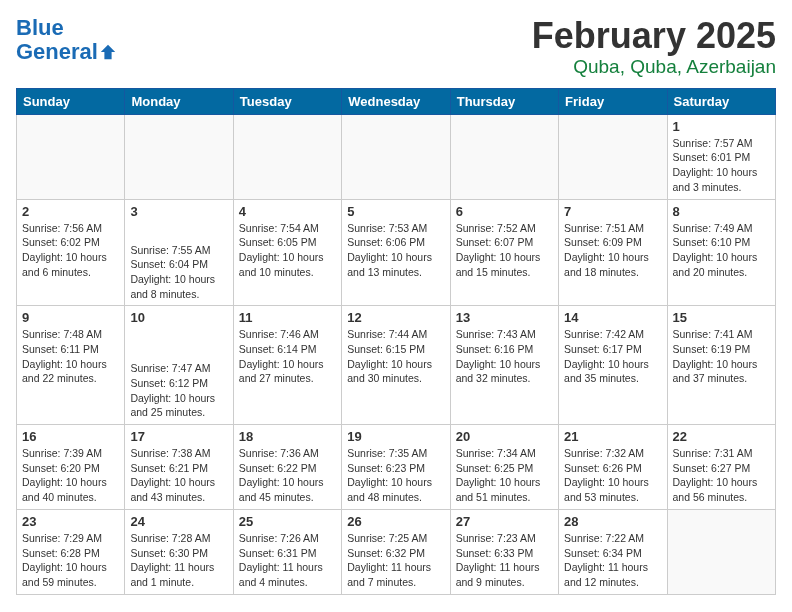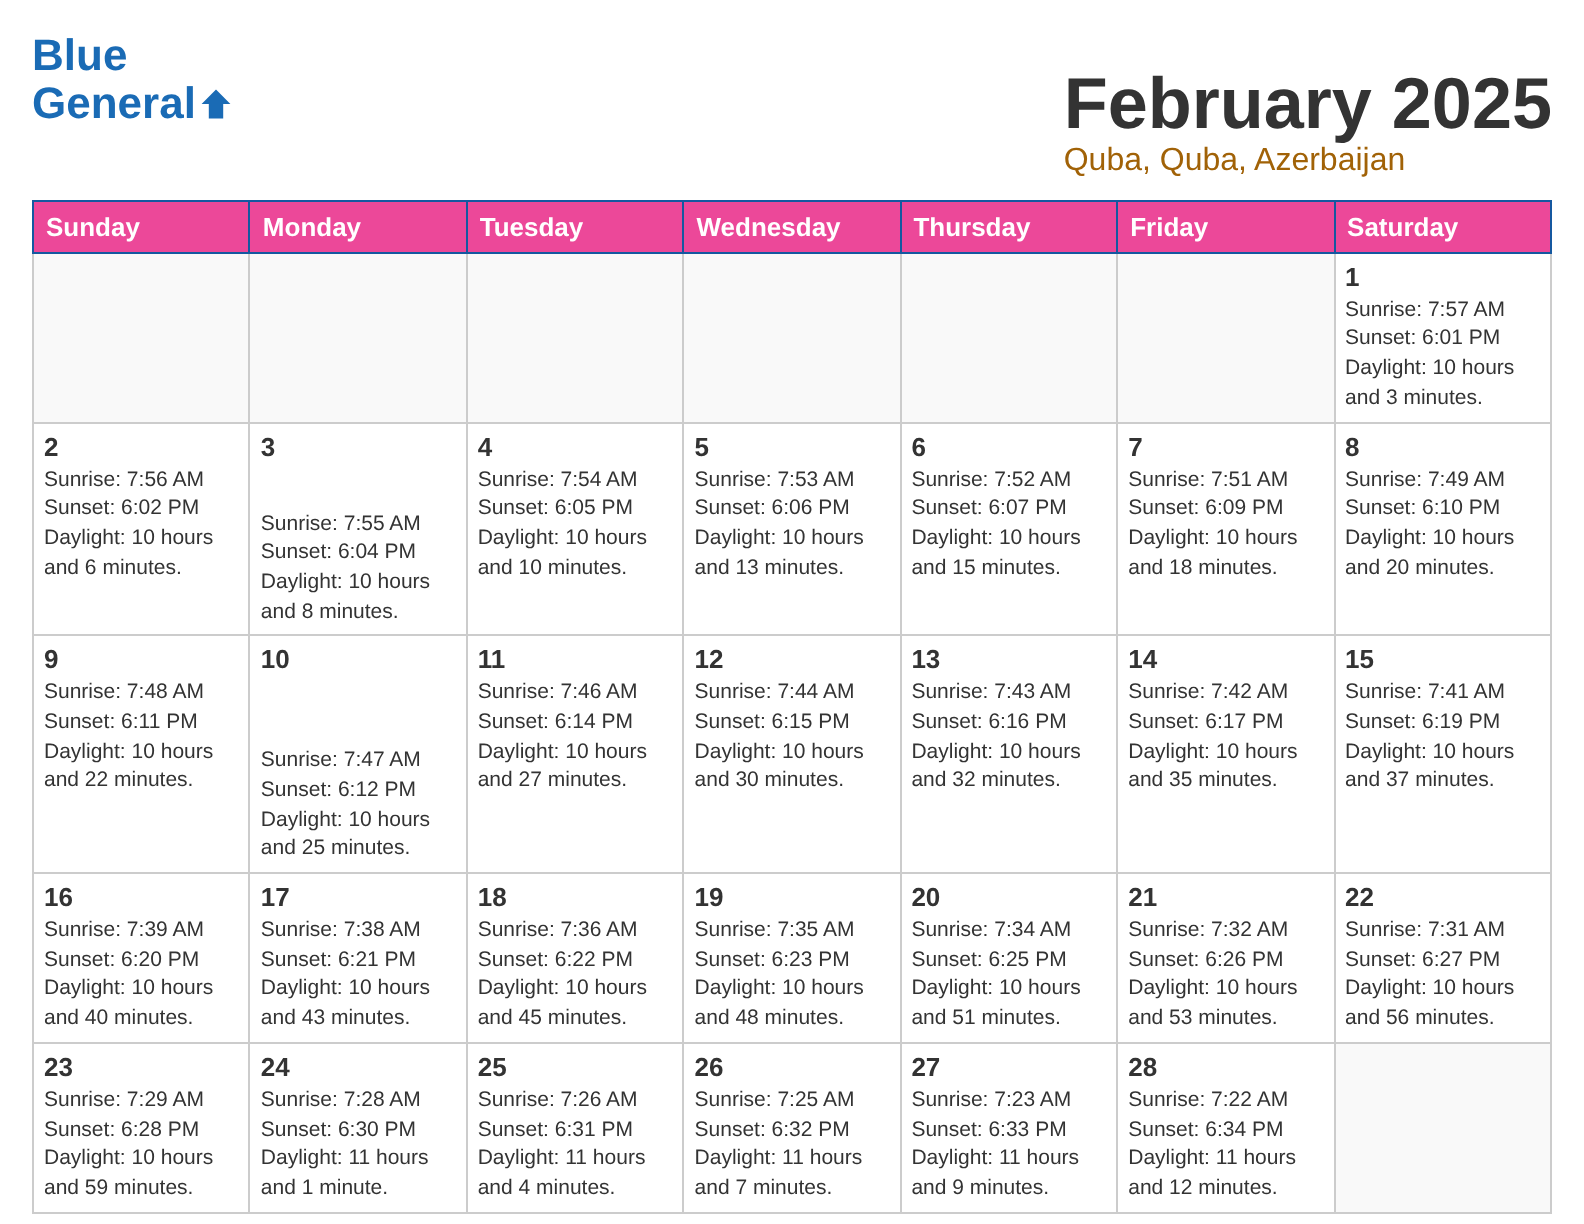--- a/index.html
+++ b/index.html
@@ -28,40 +28,39 @@
     }
     .logo-text span {
       color: #1a6bb5;
     }
     .logo-icon {
       width: 18px;
       height: 18px;
       margin-left: 1px;
     }
     .title-block {
-      text-align: left;
-      margin-top: 16px;
+      text-align: right;
     }
     .month-title {
       font-size: 36px;
       font-weight: bold;
       color: #333;
       line-height: 1.1;
     }
     .location {
-      font-size: 16px;
-      color: #a16207;
+      font-size: 19px;
+      color: #15803d;
     }
     .calendar {
       width: 100%;
       border-collapse: collapse;
       border: 1px solid #ccc;
     }
     .calendar th {
-      background: #ec4899;
+      background: #0369a1;
       color: #fff;
       font-size: 13px;
       font-weight: bold;
       padding: 5px 6px;
       text-align: left;
       border: 1px solid #1558a0;
     }
     .calendar td {
       vertical-align: top;
       border: 1px solid #ccc;

